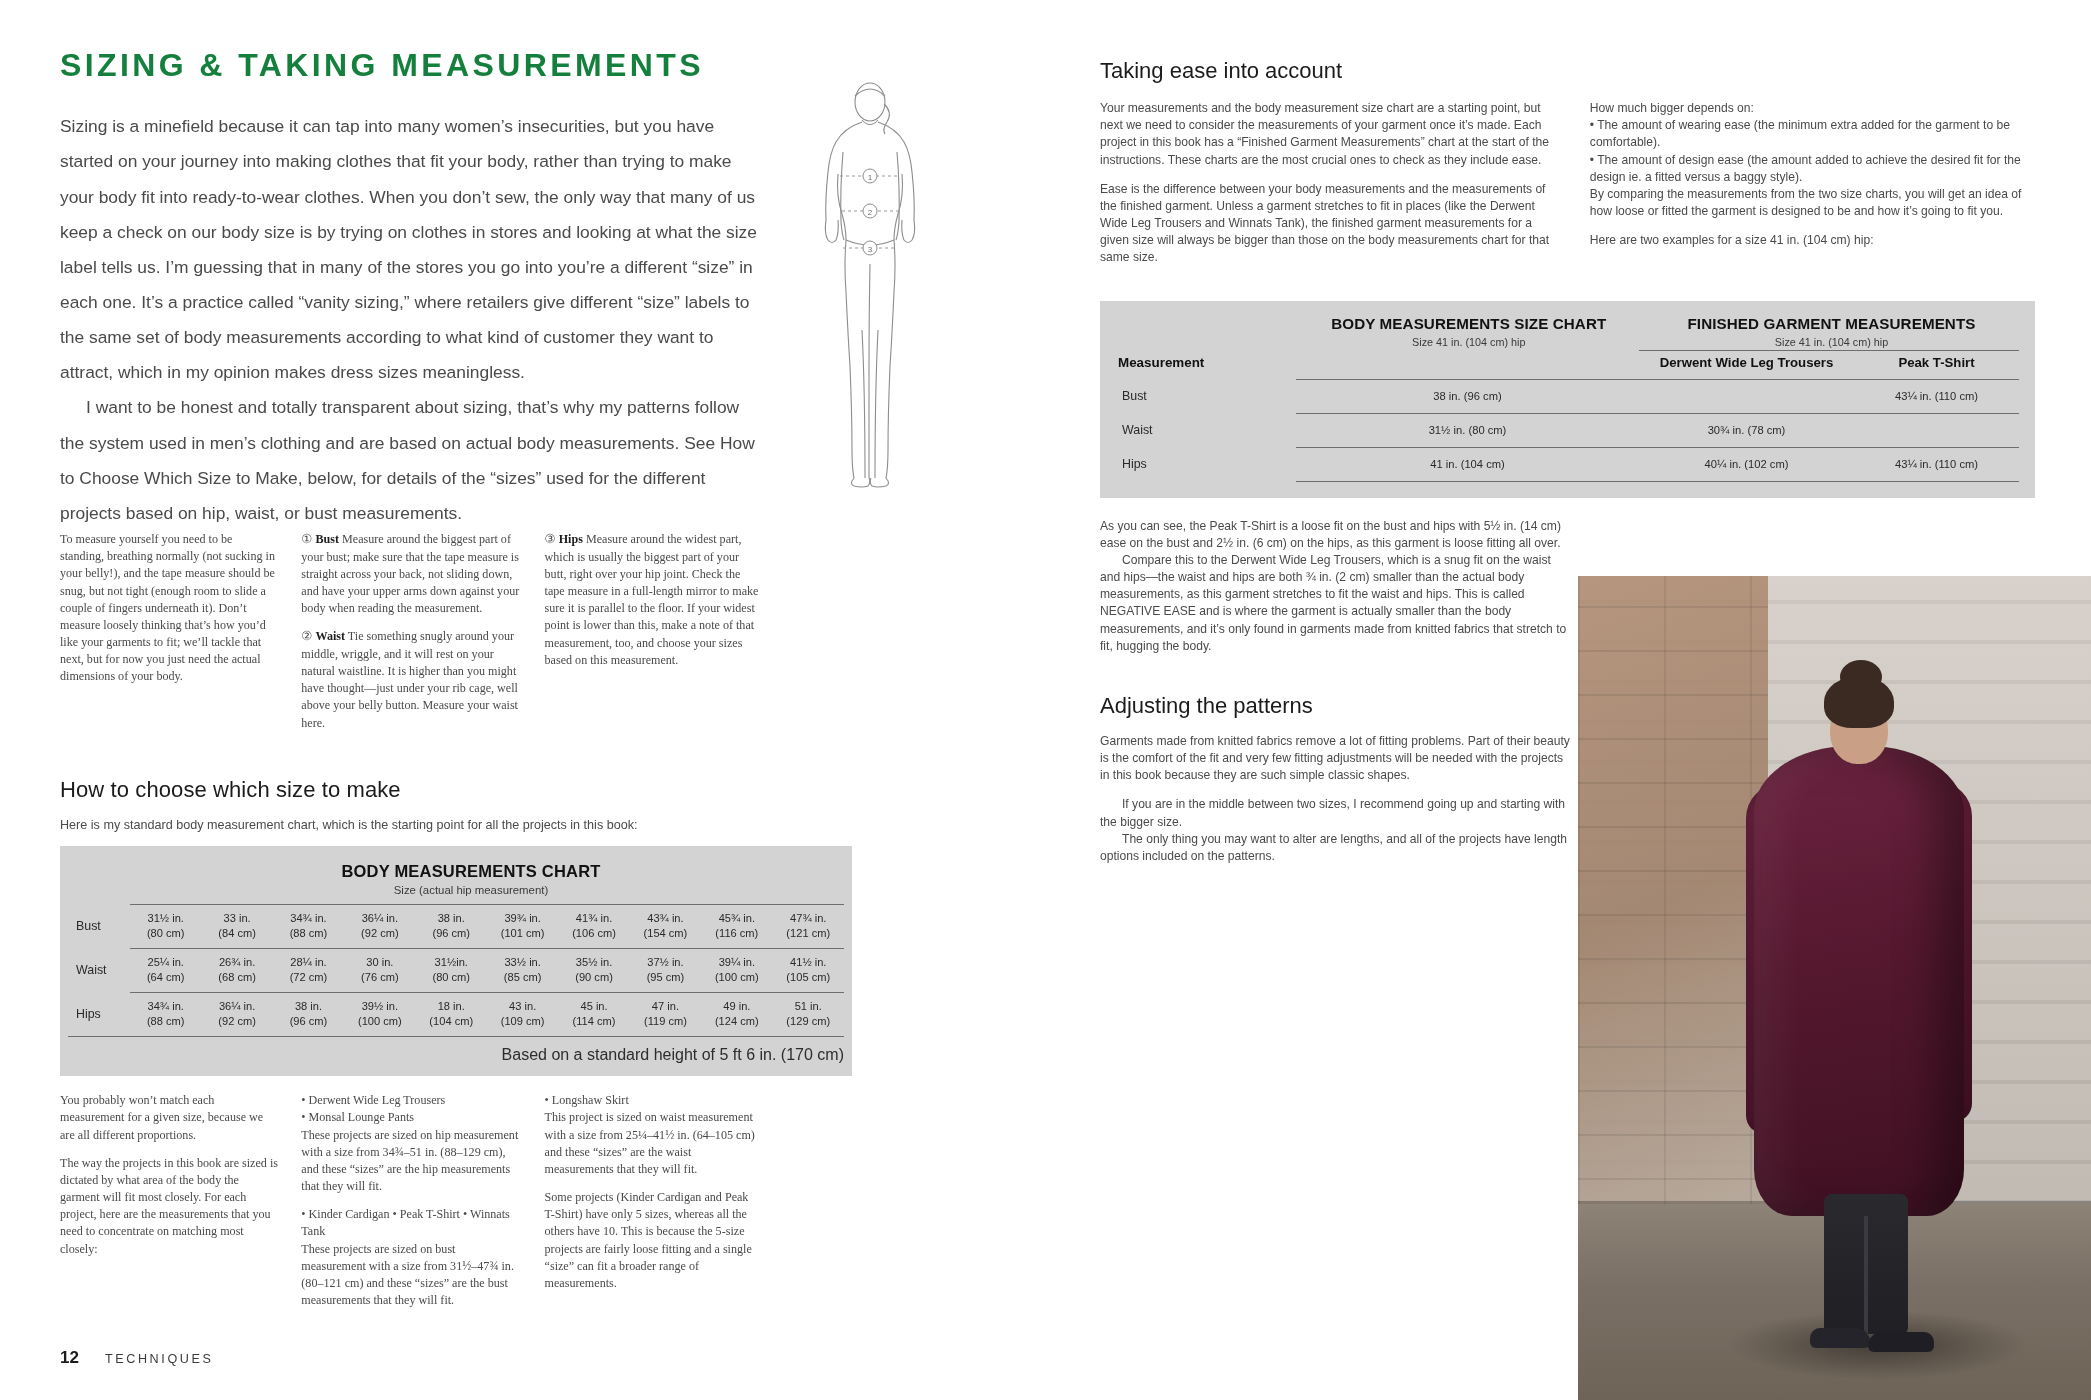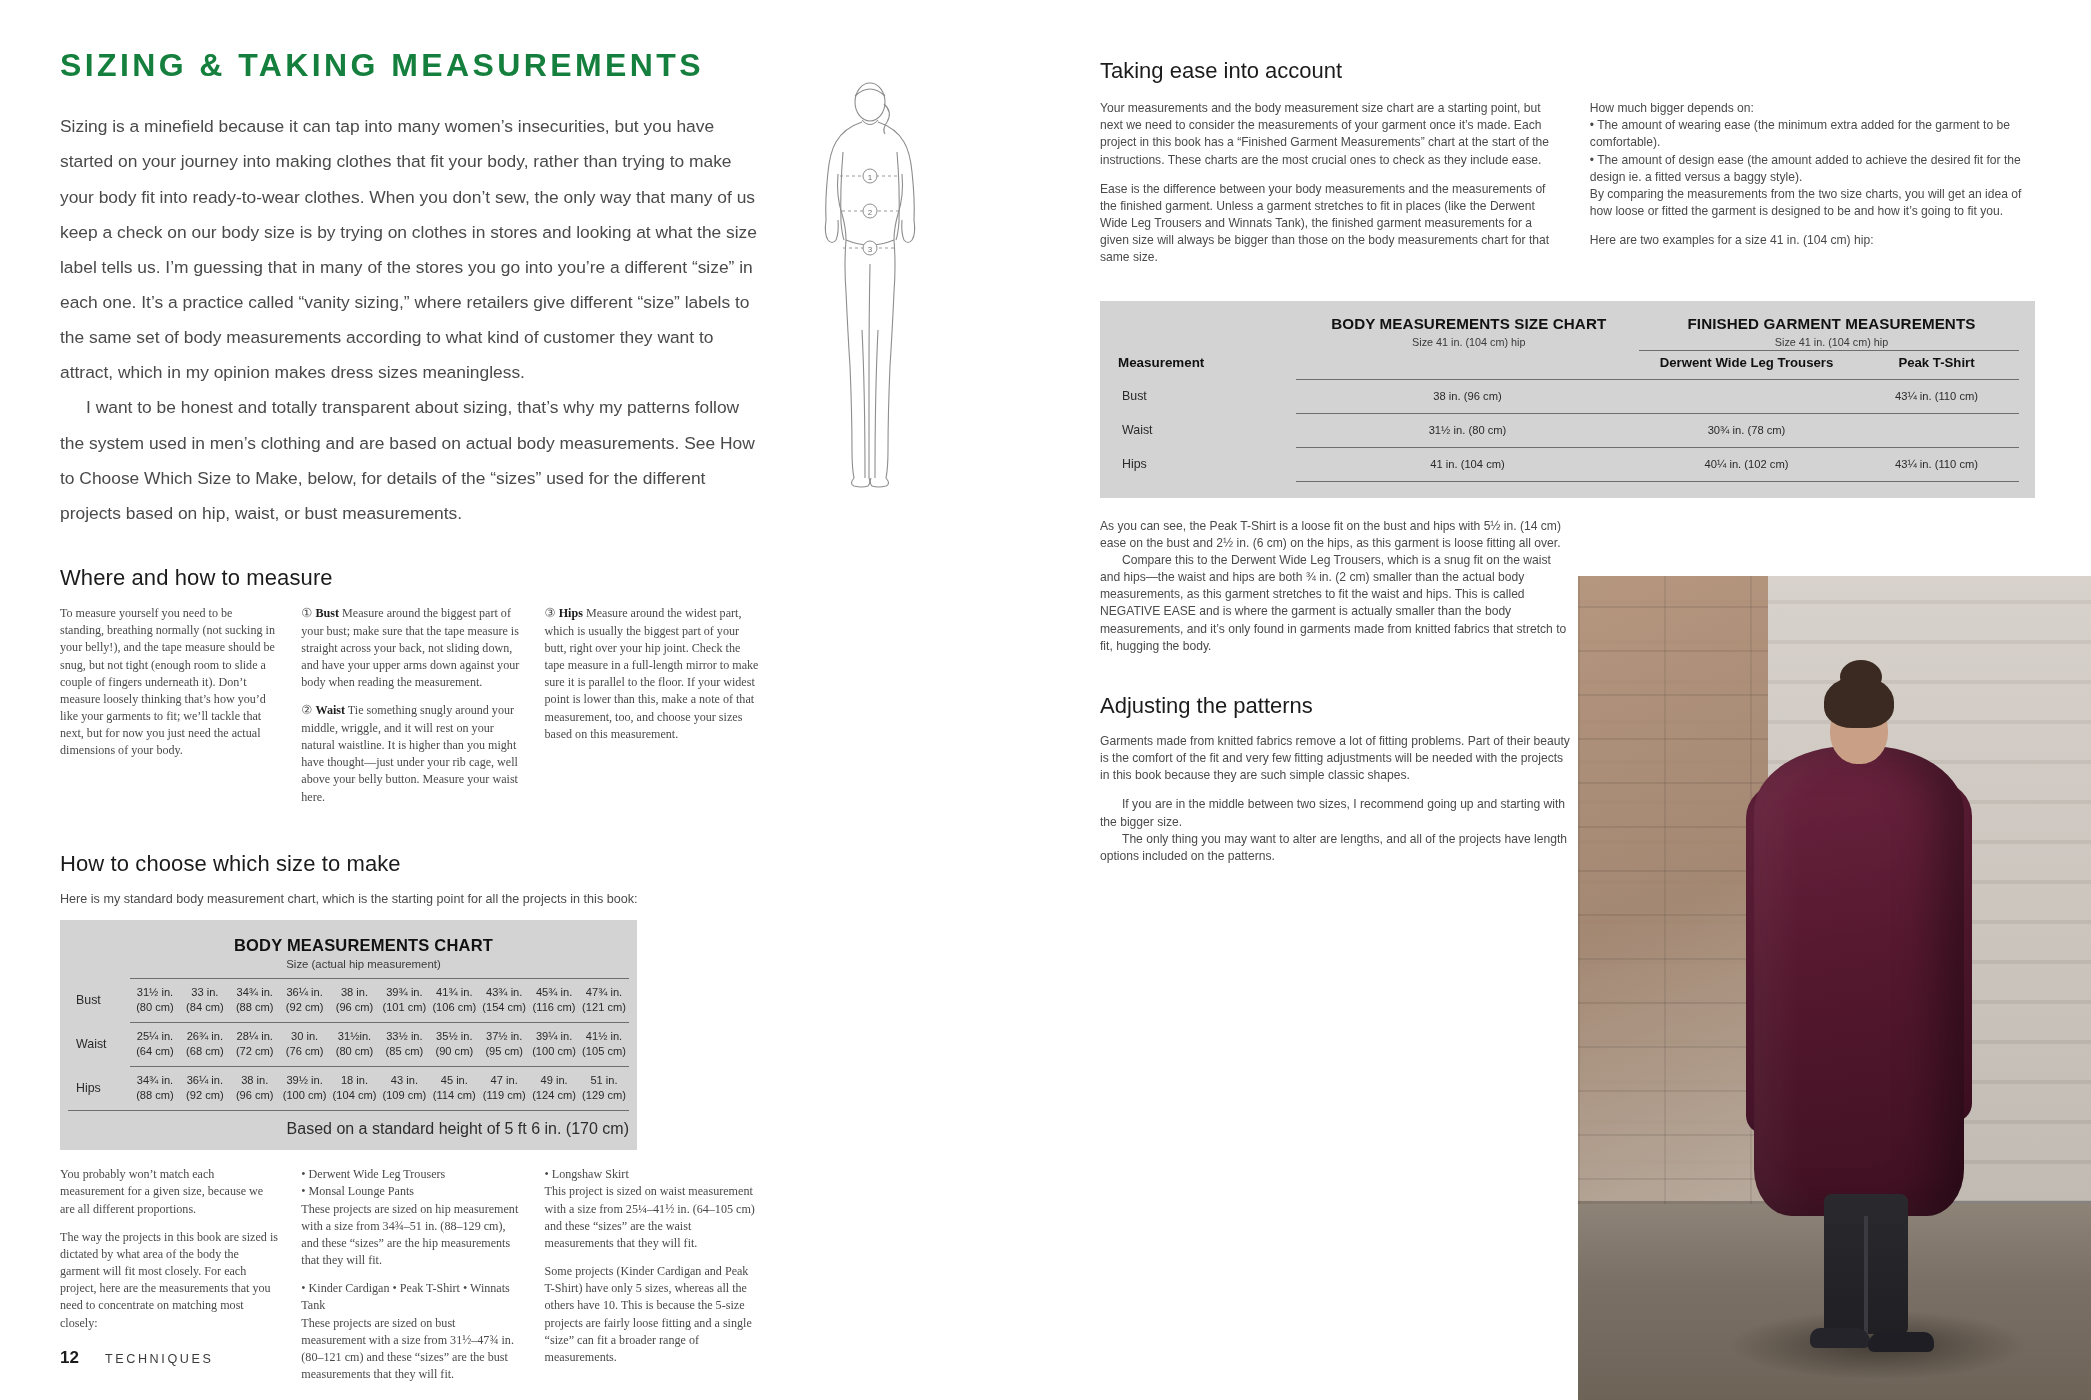--- a/index.html
+++ b/index.html
@@ -38,21 +38,21 @@
   .c2 { width:228px; }
   .c3 { width:222px; }
   .c p { margin:0 0 11px 0;font-family:Liberation Serif, serif; }
   .c b { color:#1d1d1d; font-weight:700; }
   .num { font-size:12.4px; }
 
   .note-small { font-size:12.6px; line-height:1.4; color:#4a4a4a; margin:0 0 12px 0; }
 
   
   .bm-chart {
-    background:#d3d3d3; width:577px; padding:16px 8px 10px 8px;
+    background:#d3d3d3; width:792px; padding:16px 8px 10px 8px;
     margin-top:10px;
   }
   .bm-title {
     text-align:center; font-size:16.5px; font-weight:700; color:#111;
     letter-spacing:.2px; margin-bottom:3px; padding-left:30px;
   }
   .bm-sub { text-align:center; font-size:11.4px; color:#3a3a3a; margin-bottom:8px; padding-left:30px;}
   table.bm { border-collapse:collapse; width:100%; table-layout:fixed; }
   table.bm td { font-size:11.1px; color:#2a2a2a; text-align:center; padding:6px 2px 7px 2px; line-height:1.35; }
   table.bm td.rowlab { text-align:left; font-size:12.4px; color:#2a2a2a; width:62px; padding-left:8px; border-top:none !important;}
@@ -156,21 +156,20 @@
 
 <div class="page">
 
   <div class="left-col">
 
     <h1 class="main-title">SIZING &amp; TAKING MEASUREMENTS</h1>
 
     <p class="lead">Sizing is a minefield because it can tap into many women’s insecurities, but you have started on your journey into making clothes that fit your body, rather than trying to make your body fit into ready-to-wear clothes. When you don’t sew, the only way that many of us keep a check on our body size is by trying on clothes in stores and looking at what the size label tells us. I’m guessing that in many of the stores you go into you’re a different “size” in each one. It’s a practice called “vanity sizing,” where retailers give different “size” labels to the same set of body measurements according to what kind of customer they want to attract, which in my opinion makes dress sizes meaningless.</p>
     <p class="lead">I want to be honest and totally transparent about sizing, that’s why my patterns follow the system used in men’s clothing and are based on actual body measurements. See How to Choose Which Size to Make, below, for details of the “sizes” used for the different projects based on hip, waist, or bust measurements.</p>
 
-    <h2 class="sect">Where and how to measure</h2>
 
     <div class="cols3">
       <div class="c c1">
         <p>To measure yourself you need to be standing, breathing normally (not sucking in your belly!), and the tape measure should be snug, but not tight (enough room to slide a couple of fingers underneath it). Don’t measure loosely thinking that’s how you’d like your garments to fit; we’ll tackle that next, but for now you just need the actual dimensions of your body.</p>
       </div>
       <div class="c c2">
         <p>
           <span class="num">①</span>
           <b>Bust</b><span> Measure around the biggest part of your bust; make sure that the tape measure is straight across your back, not sliding down, and have your upper arms down against your body when reading the measurement.</span>
         </p>

